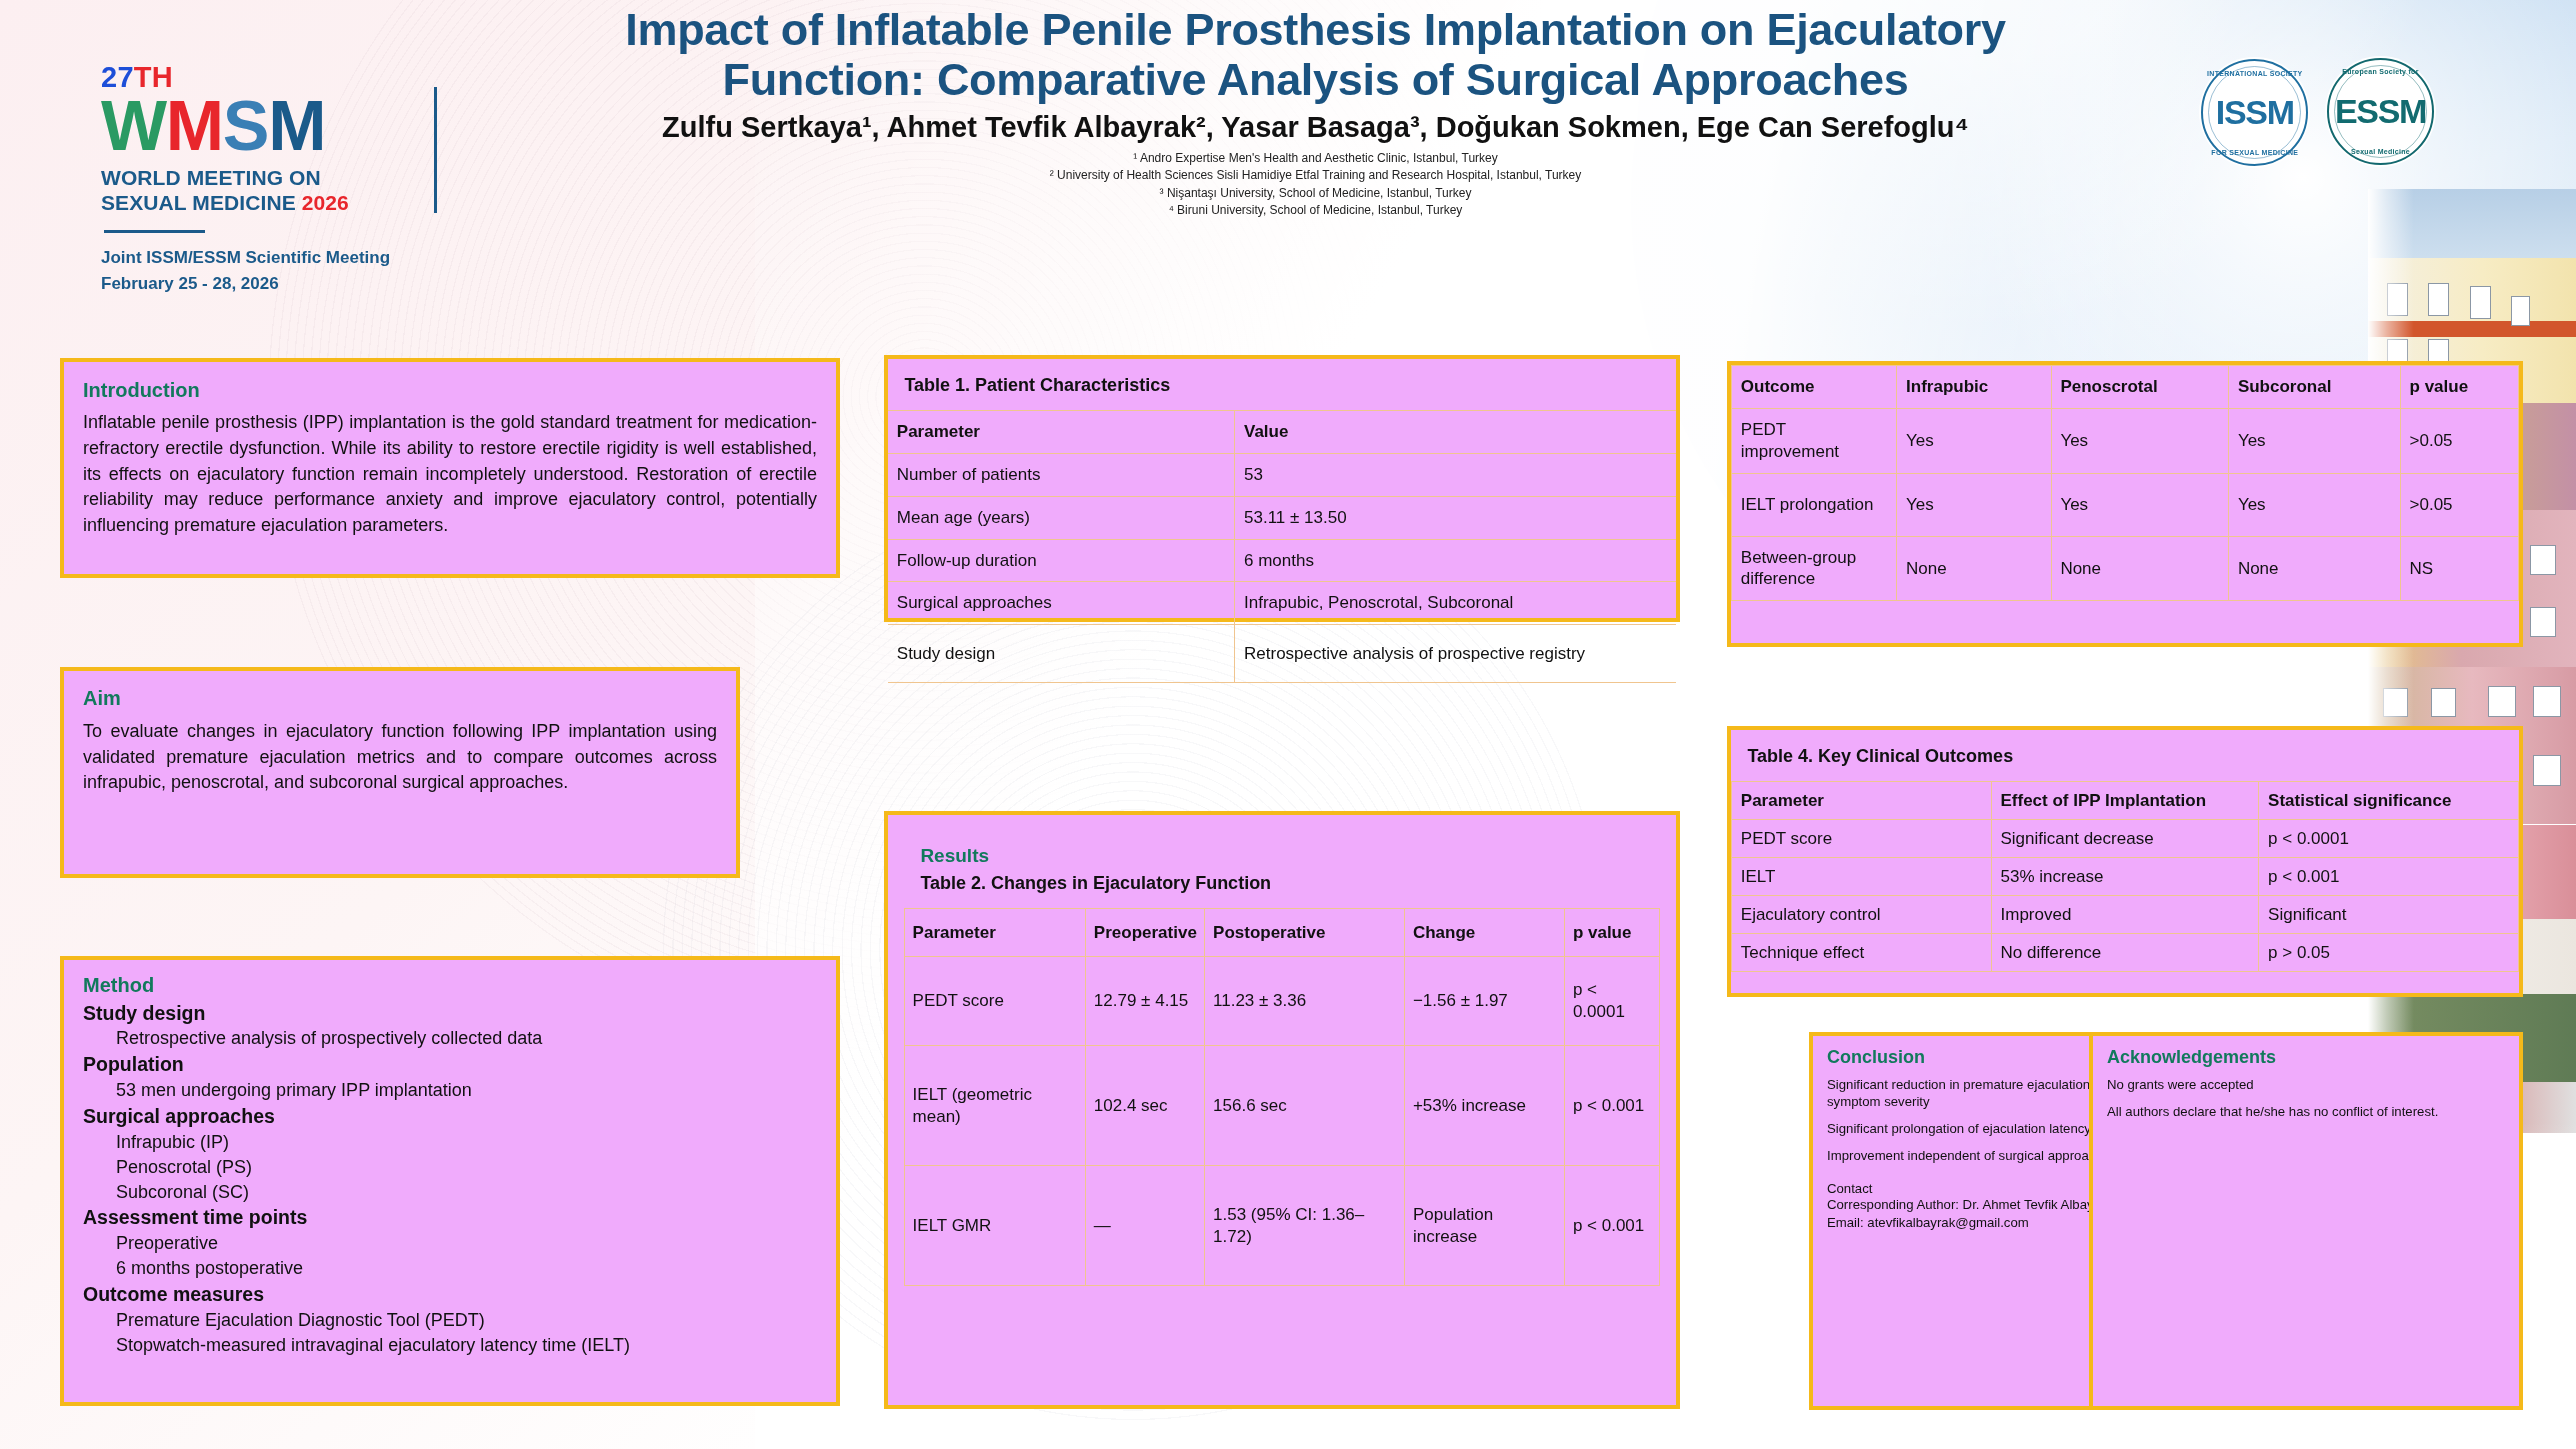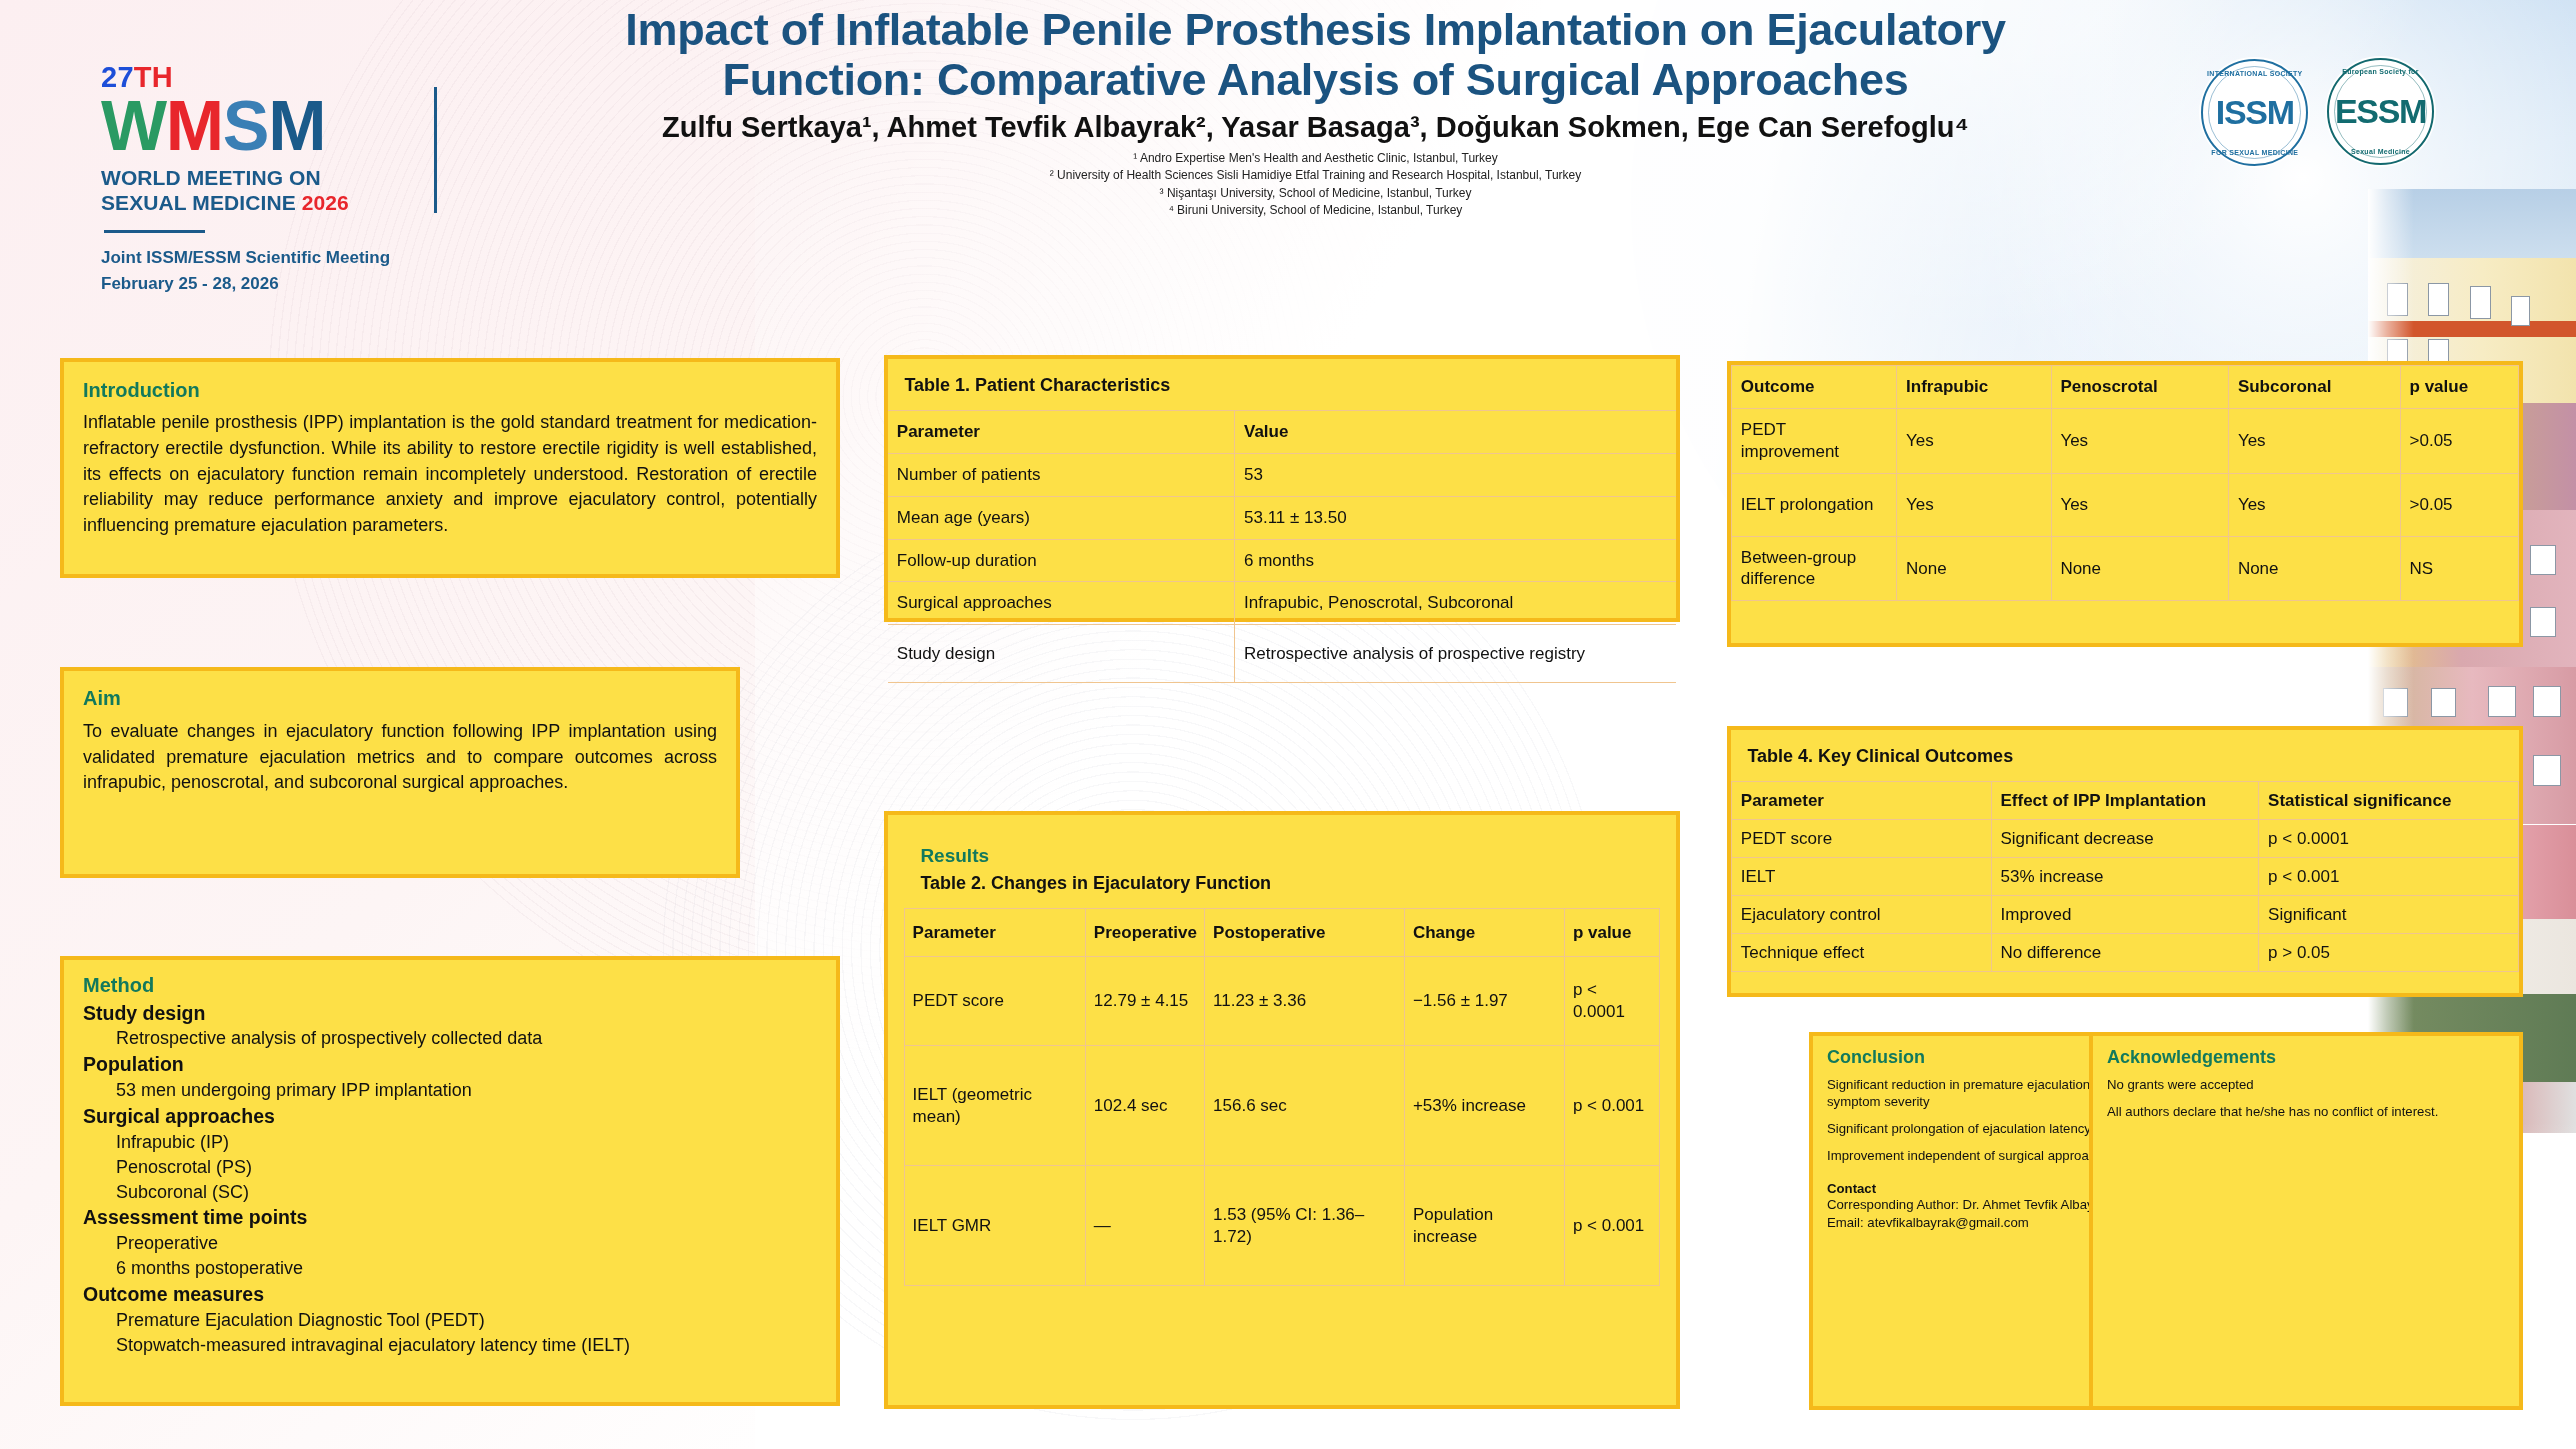--- a/index.html
+++ b/index.html
@@ -119,21 +119,21 @@
   .seal-essm .seal-ring-text { border-color: rgba(18,107,112,.45); }
   .seal-top, .seal-bot { position:absolute; left:0; width:100%; text-align:center;
     font-size: 7px; font-weight:700; letter-spacing:0.3px; color:#1f6fa0; }
   .seal-essm .seal-top, .seal-essm .seal-bot { color:#126b70; }
   .seal-top { top: 8.8px; } .seal-bot { bottom: 7.6px; }
 
   
   #poster-body { position:absolute; left:0; top:352px; width:2576px; height:1097px; z-index:4; }
 
   .panel {
-    position:absolute; background:#fde047;
+    position:absolute; background:#f0abfc;
     border: 4.4px solid #F5B91A;
   }
   .panel-title { color:#12795c; font-weight:800; }
   #panel-introduction { position:absolute; left:60px; top: 6.3px; width: 780px; height: 220px; padding: 16.4px 19px; }
   #panel-aim         { position:absolute; left:60px; top: 315px; width: 680px; height: 211px; padding: 16.4px 19px; }
   #panel-method      { position:absolute; left:60px; top: 604px; width: 780px; height: 450px; padding: 14px 19px; }
 
   .sec-h { font-size: 20px; margin-bottom: 8.8px; }
   .body-text { font-size: 18px; line-height: 1.42; color:#111; text-align: justify; }
 
@@ -167,21 +167,21 @@
   #panel-ack        { position:absolute; left: 2089px; top: 680px; width: 434px; height: 378px; padding: 11.3px 14px; }
 
   table.poster.t3 th:first-child, table.poster.t3 td:first-child { width: 21%; }
   table.poster.t3 td { height: 63px; }
   table.poster.t4 td, table.poster.t4 th { padding: 7.6px 8.8px; }
   table.poster.t4 th:first-child, table.poster.t4 td:first-child { width: 33%; }
   table.poster.t4 th:nth-child(2), table.poster.t4 td:nth-child(2) { width: 34%; }
 
   .small-h { font-size: 18px; color:#12795c; font-weight: 800; margin-bottom: 7.6px; }
   .small-p { font-size: 13.2px; color:#111; line-height: 1.33; margin-bottom: 9.4px; }
-  .small-b { font-size: 13.2px; color:#111; font-weight: 700; margin-top: 16.4px; }
+  .small-b { font-size: 13.2px; color:#111; font-weight: 400; margin-top: 16.4px; }
   .small-c { font-size: 13.2px; color:#111; line-height: 1.35; }
 </style>
 </head>
 <body>
 
 <div id="bg-layer">
   <div class="bg-pinkwash"></div>
   <div class="bg-arcs"></div>
   <div class="bg-whitewash"></div>
   <div class="bg-arcs2"></div>

